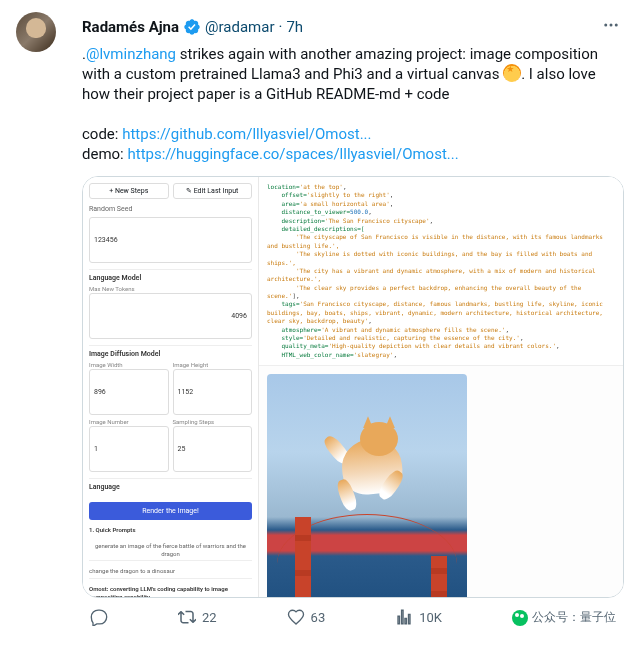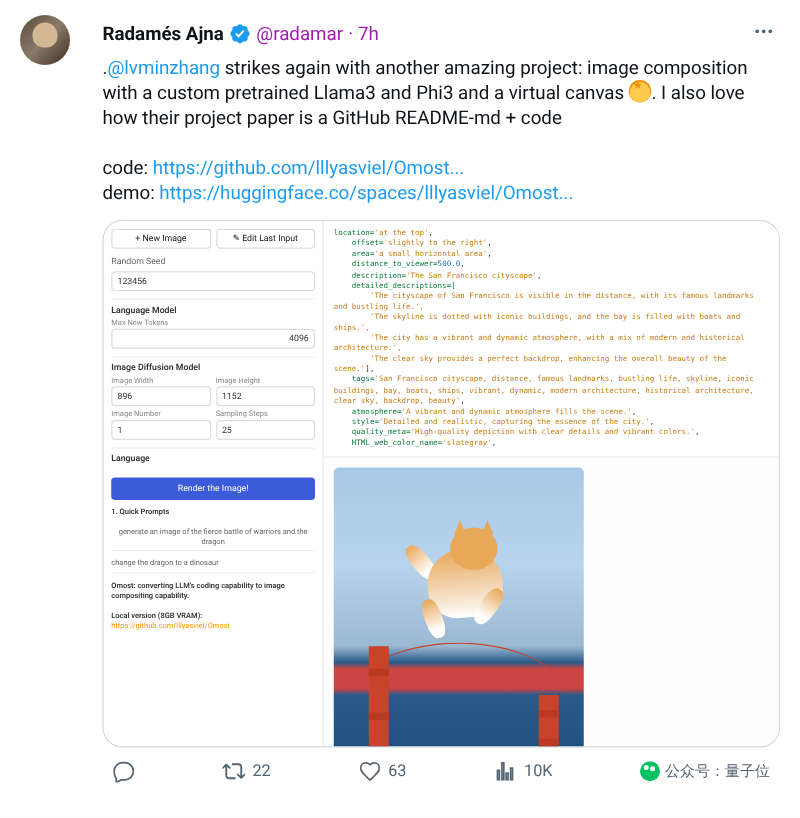--- a/index.html
+++ b/index.html
@@ -5,33 +5,33 @@
 *{margin:0;padding:0;box-sizing:border-box}
 body{font-family:-apple-system,BlinkMacSystemFont,"Segoe UI",Roboto,Helvetica,Arial,sans-serif;background:#fff;color:#0f1419;width:640px}
 .tweet{padding:12px 16px 0}
 .header{display:flex;align-items:flex-start;gap:26px}
 .avatar{width:40px;height:40px;border-radius:50%;flex:none;background:linear-gradient(135deg,#5a4a3a 0%,#8a7a6a 50%,#3a2a1a 100%);position:relative;overflow:hidden}
 .avatar::after{content:"";position:absolute;top:6px;left:10px;width:20px;height:20px;background:#d4b896;border-radius:50% 50% 45% 45%}
 .head-main{flex:1;min-width:0}
 .name-row{display:flex;align-items:center;gap:4px;font-size:15px;flex-wrap:wrap}
 .display-name{font-weight:700;color:#0f1419}
 .verified{width:18px;height:18px;fill:#1d9bf0}
-.handle,.dot,.time{color:#a21caf;font-weight:400}
+.handle,.dot,.time{color:#0c4a6e;font-weight:400}
 .more{margin-left:auto;color:#536471;padding:4px;border-radius:50%;cursor:pointer}
 .body{margin-top:2px;font-size:15px;line-height:20px;color:#0f1419;word-wrap:break-word}
 .mention,.link{color:#1d9bf0;text-decoration:none}
 .emoji{width:18px;height:18px;vertical-align:-3px;display:inline-block;background:radial-gradient(circle at 50% 55%,#ffcc4d 60%,#f4900c 62%);border-radius:50%;position:relative}
 .emoji::before{content:"★";position:absolute;top:-5px;left:3px;font-size:9px;color:#f4900c}
 .card{margin-top:12px;border:1px solid #cfd9de;border-radius:16px;overflow:hidden;background:#fff}
 .app{display:flex;height:420px;background:#fafafa;font-size:7px}
 .sidebar{width:176px;background:#fff;border-right:1px solid #e8e8e8;padding:6px;display:flex;flex-direction:column;gap:4px;overflow:hidden}
 .sb-row{display:flex;gap:4px}
 .sb-btn{flex:1;border:1px solid #ddd;border-radius:3px;padding:3px 4px;font-size:7px;text-align:center;background:#fff}
 .sb-label{color:#666;font-size:7px;margin-top:2px}
-.sb-input{border:1px solid #ddd;border-radius:3px;padding:3px 4px;font-size:7px;background:#fff;color:#333}
+.sb-input{border:1px solid #ddd;border-radius:3px;padding:18px 4px;font-size:7px;background:#fff;color:#333}
 .sb-sec{border-top:1px solid #eee;padding-top:4px;margin-top:2px}
 .sb-sec-title{font-weight:600;color:#333;font-size:7px;margin-bottom:3px}
 .sb-grid{display:flex;gap:4px}
 .sb-field{flex:1}
 .sb-field-label{color:#888;font-size:6px;margin-bottom:1px}
 .sb-render{background:#3b5bdb;color:#fff;text-align:center;padding:5px;border-radius:3px;font-size:7px;margin-top:4px}
 .sb-text{color:#666;font-size:6px;line-height:1.3;padding:2px 0}
 .sb-bold{font-weight:600;color:#333}
 .sb-link{color:#f90}
 .main{flex:1;display:flex;flex-direction:column;background:#fdfdfd}
@@ -50,21 +50,21 @@
 .cable{position:absolute;top:10px;left:10px;right:10px;height:50px;border-top:1px solid #c8432a;border-radius:50% 50% 0 0/100% 100% 0 0}
 .cat{position:absolute;top:40px;left:55px;width:100px;height:100px}
 .cat-body{position:absolute;top:25px;left:20px;width:60px;height:55px;background:linear-gradient(180deg,#e8a85a 0%,#f4d8b8 60%,#fff 100%);border-radius:50% 50% 40% 40%;transform:rotate(-5deg)}
 .cat-head{position:absolute;top:8px;left:38px;width:38px;height:34px;background:#e8a85a;border-radius:50%}
 .cat-head::before,.cat-head::after{content:"";position:absolute;top:-6px;width:10px;height:12px;background:#e8a85a;clip-path:polygon(50% 0,0 100%,100% 100%)}
 .cat-head::before{left:3px}.cat-head::after{right:3px}
 .cat-leg{position:absolute;width:14px;height:32px;background:linear-gradient(180deg,#e8a85a 0%,#fff 80%);border-radius:40%}
 .cat-leg.l1{top:20px;left:8px;transform:rotate(-40deg)}
 .cat-leg.l2{top:65px;left:18px;transform:rotate(-20deg)}
 .cat-leg.l3{top:55px;left:62px;transform:rotate(35deg)}
-.actions{display:flex;justify-content:space-between;align-items:center;padding:10px 8px 12px;color:#536471;font-size:13px}
+.actions{display:flex;justify-content:space-between;align-items:flex-end;padding:10px 8px 12px;color:#536471;font-size:13px}
 .act{display:flex;align-items:center;gap:6px;cursor:pointer}
 .act svg{width:18px;height:18px;fill:none;stroke:#536471;stroke-width:1.8}
 .wm{display:flex;align-items:center;gap:4px;font-size:12px}
 .wm-icon{width:16px;height:16px;background:#07c160;border-radius:50%;position:relative}
 .wm-icon::after{content:"";position:absolute;top:3px;left:3px;width:4px;height:4px;background:#fff;border-radius:50%;box-shadow:5px 1px 0 #fff}
 </style>
 </head>
 <body>
 
 <div class="tweet">
@@ -91,21 +91,21 @@
         <span>.</span><a class="mention">@lvminzhang</a><span> strikes again with another amazing project: image composition with a custom pretrained Llama3 and Phi3 and a virtual canvas </span><span class="emoji"></span><span>. I also love how their project paper is a GitHub README-md + code</span>
         <br><br>
         <span>code: </span><a class="link">https://github.com/lllyasviel/Omost...</a><br>
         <span>demo: </span><a class="link">https://huggingface.co/spaces/lllyasviel/Omost...</a>
       </div>
 
       <div class="card">
         <div class="app">
           <div class="sidebar">
             <div class="sb-row">
-              <div class="sb-btn">+ New Image</div>
+              <div class="sb-btn">+ New Steps</div>
               <div class="sb-btn">✎ Edit Last Input</div>
             </div>
             <div class="sb-label">Random Seed</div>
             <div class="sb-input">123456</div>
 
             <div class="sb-sec">
               <div class="sb-sec-title">Language Model</div>
               <div class="sb-field-label" style="margin-top:3px">Max New Tokens</div>
               <div class="sb-input" style="text-align:right">4096</div>
             </div>

